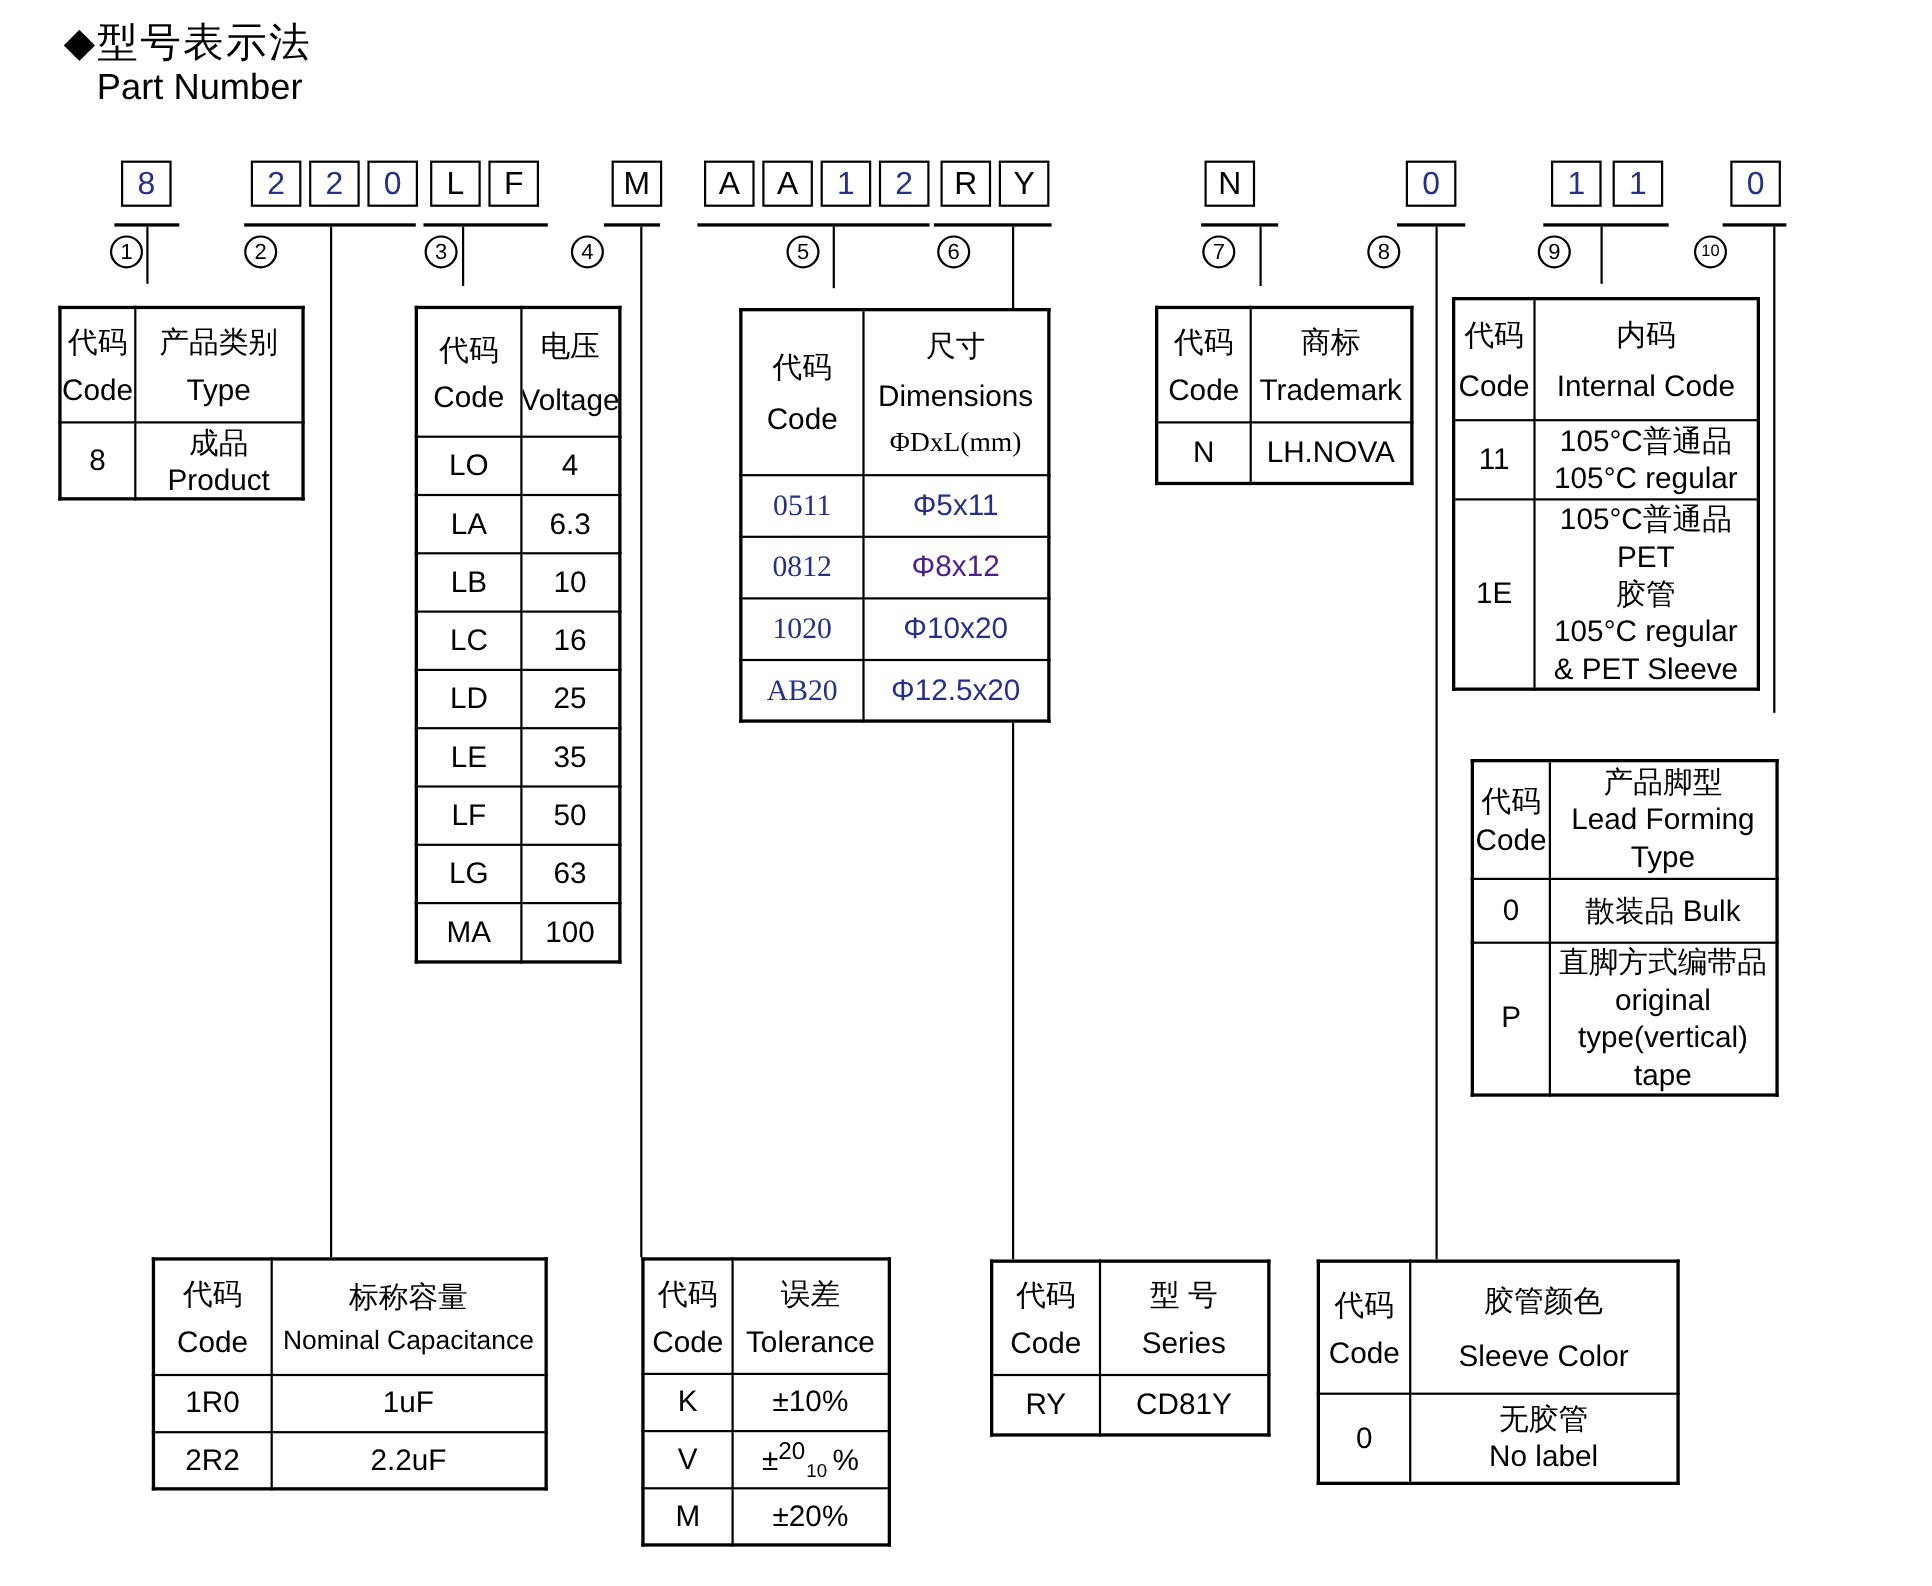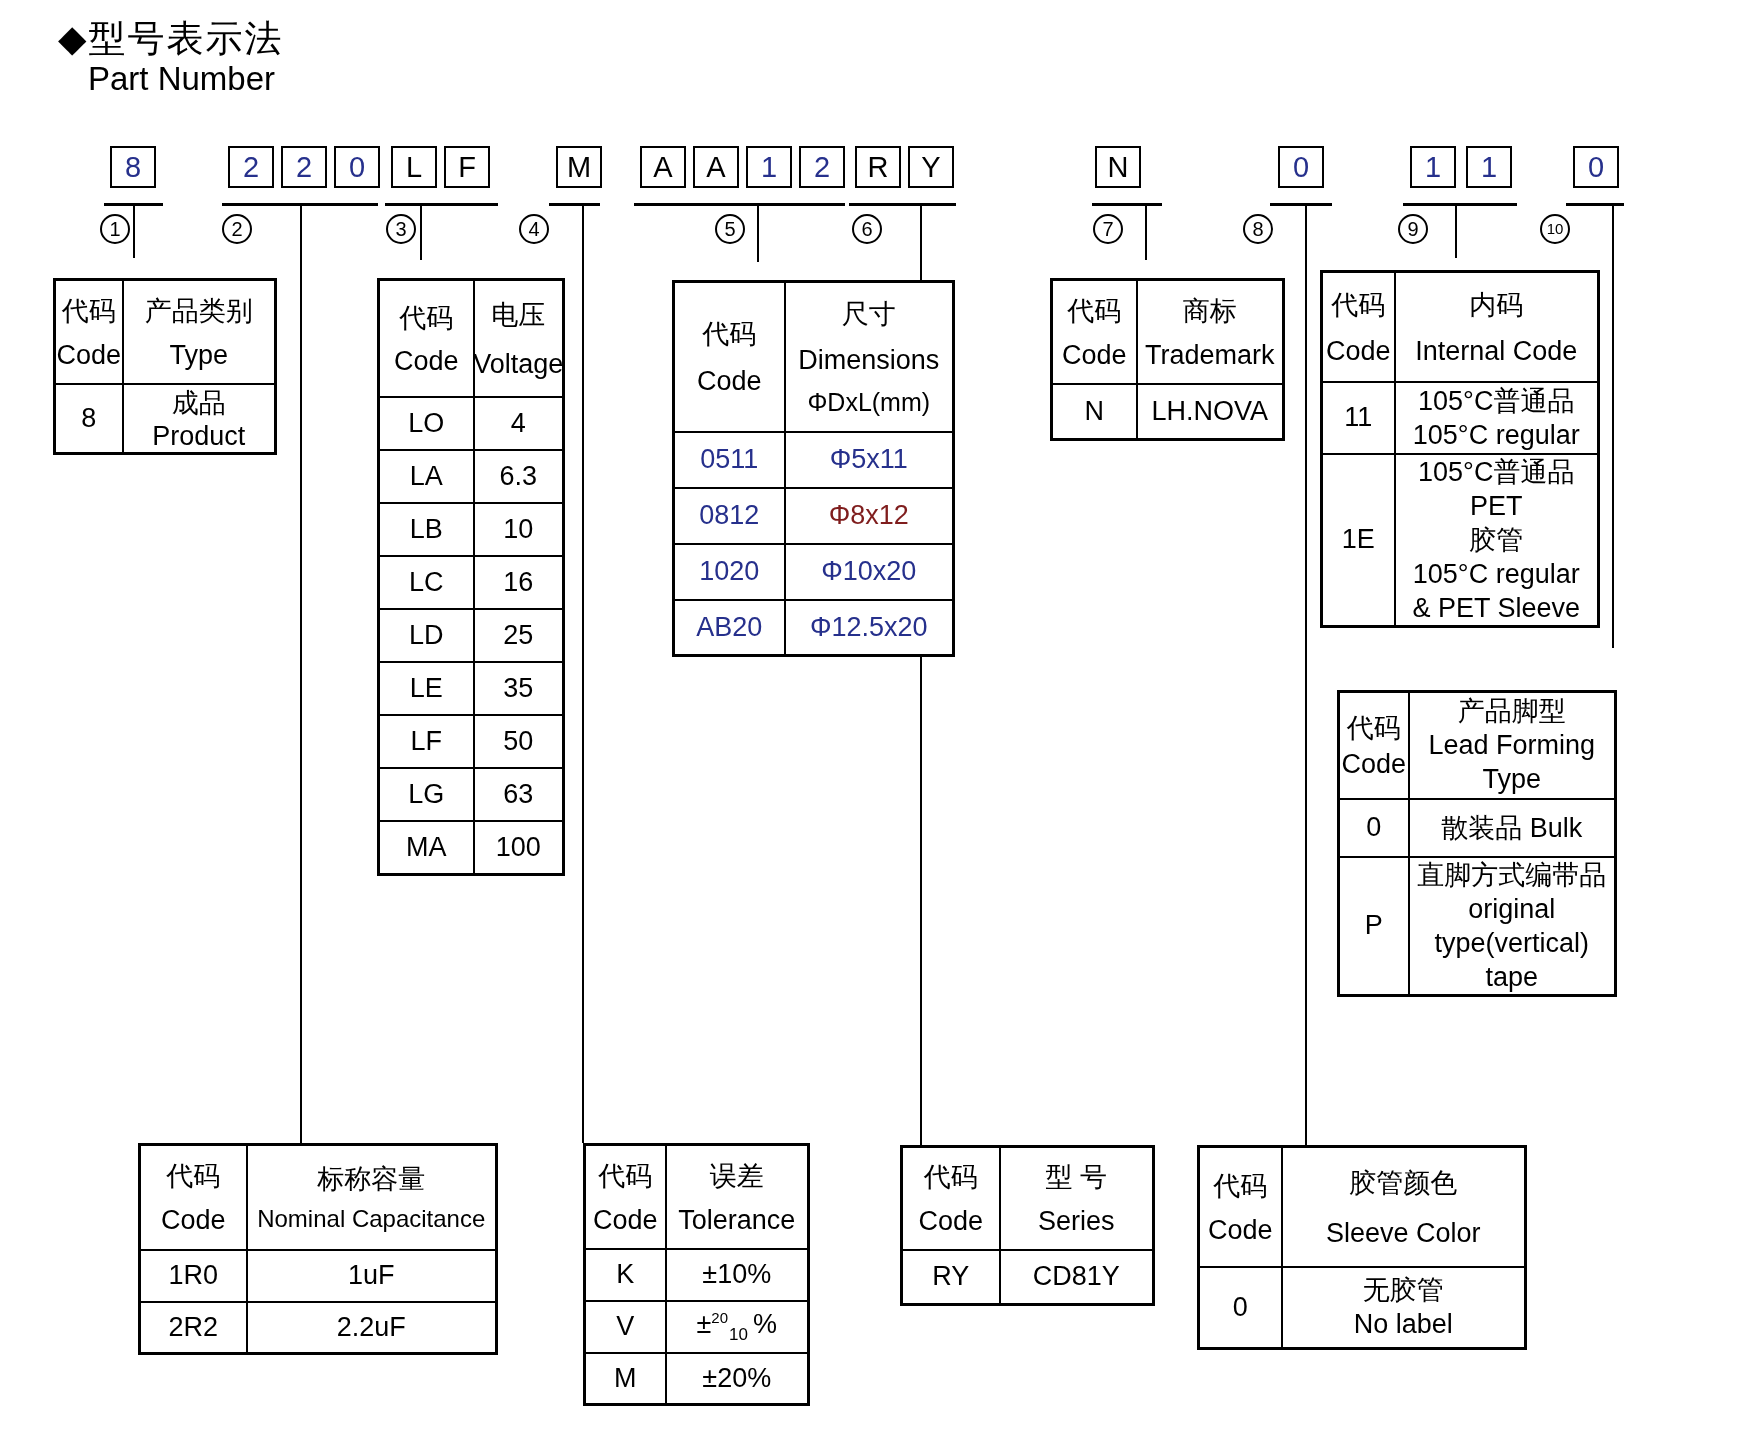--- a/index.html
+++ b/index.html
@@ -13,22 +13,22 @@
   .circle{position:absolute;top:214px;width:30px;height:30px;border:2px solid #000;border-radius:50%;
           box-sizing:border-box;text-align:center;line-height:26px;font-size:20px;}
   .circle.ten{font-size:15px;}
   .vline{position:absolute;width:2px;background:#000;top:206px;}
   table.t{position:absolute;border-collapse:collapse;table-layout:fixed;border:3px solid #000;background:#fff;}
   table.t td{border:2px solid #000;padding:0;text-align:center;vertical-align:middle;
              font-size:27px;overflow:hidden;}
   .stack{display:flex;flex-direction:column;justify-content:space-evenly;align-items:center;width:100%;}
   .lines div{line-height:34px;}
   .fs24{font-size:24px;}
-  .fs25{font-size:25px;}
-  .tol-sup{font-size:15px;vertical-align:10px;}
+  .fs25{font-size:25px;font-family:Liberation Serif, serif;}
+  .tol-sup{font-size:22px;vertical-align:10px;}
   .tol-sub{font-size:17px;vertical-align:-7px;margin-left:1px;}
   .tol-pct{margin-left:5px;}
 </style>
 </head>
 <body>
 
 <div id="canvas">
 
   <div class="title-zh">◆型号表示法</div>
   <div class="title-en">Part Number</div>
@@ -191,21 +191,21 @@
         <div class="fs25">ΦDxL(mm)</div>
             </div>
           </td>
     </tr>
     <tr style="height:56px">
           <td class="digit fs25" style="color: rgb(38, 48, 140);">0511</td>
           <td class="digit" style="color: rgb(38, 48, 140);">Φ5x11</td>
         </tr>
     <tr style="height:56px">
           <td class="digit fs25" style="color: rgb(38, 48, 140);">0812</td>
-          <td class="digit" style="color: #7f1d1d; margin-top: 48px;">Φ8x12</td>
+          <td class="digit" style="color: #4c1d95; margin-top: 48px;">Φ8x12</td>
         </tr>
     <tr style="height:56px">
           <td class="digit fs25" style="color: rgb(38, 48, 140);">1020</td>
           <td class="digit" style="color: rgb(38, 48, 140);">Φ10x20</td>
         </tr>
     <tr style="height:56px">
           <td class="digit fs25" style="color: rgb(38, 48, 140);">AB20</td>
           <td class="digit" style="color: rgb(38, 48, 140);">Φ12.5x20</td>
         </tr>
   </tbody>

